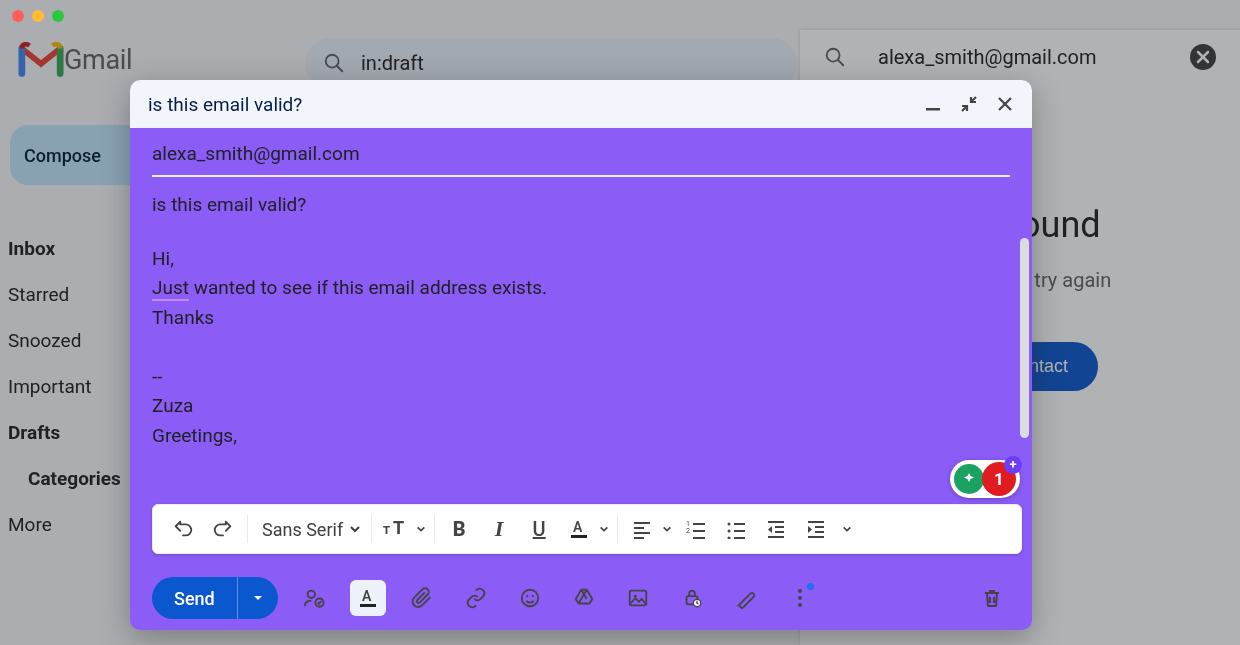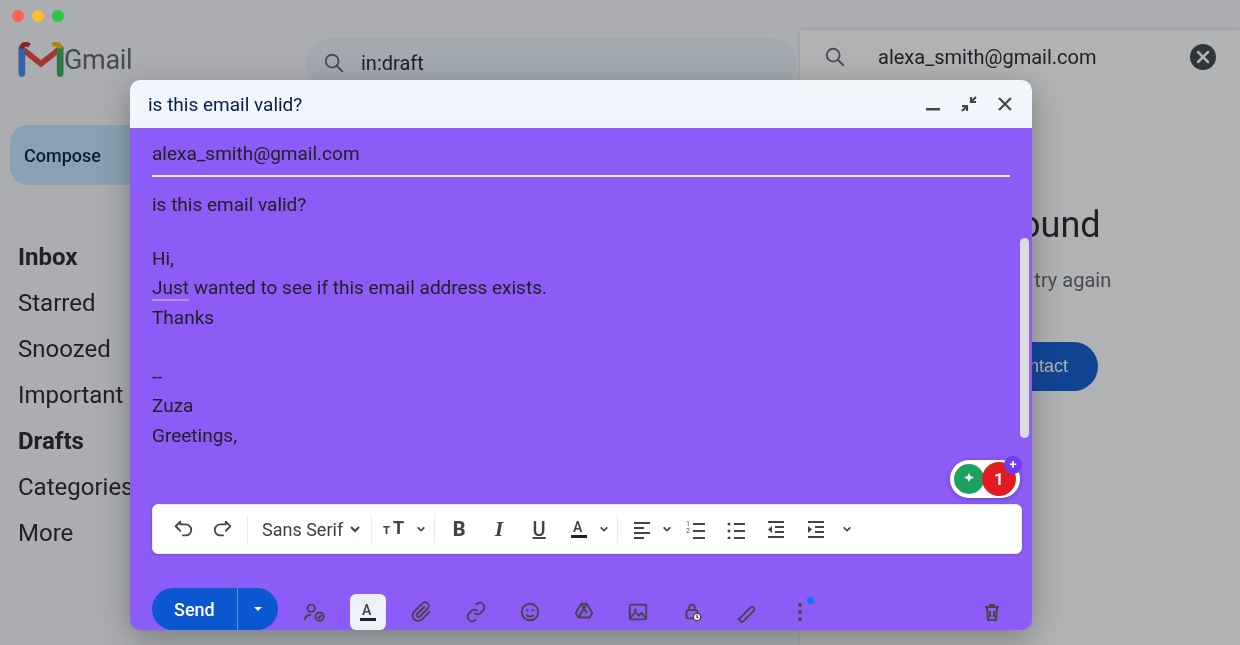--- a/index.html
+++ b/index.html
@@ -52,26 +52,26 @@
 
   
   .sidebar { position: absolute; top: 120px; left: 0; width: 200px; }
   .compose-btn {
     margin: 5px 10px 40px 10px; width: 170px; height: 60px;
     display:flex; align-items:center;
     background:#c2e7ff; border-radius:18px; padding-left:14px;
     font-size:18px; color:#001d35; font-weight:500;
   }
   .nav-item {
-    height: 46px; display:flex; align-items:flex-end;
-    padding-left: 18px; font-size: 24px; color: #202124;
+    height: 46px; display:flex; align-items:center;
+    padding-left: 8px; font-size: 19px; color: #202124;
   }
   .nav-item.bold { font-weight: 700; }
   .nav-item.drafts { font-weight:700; }
-  .nav-item.cat { font-weight:400; }
+  .nav-item.cat { font-weight:700;margin-left:20px; }
 
   
   .overlay { position:absolute; inset:0; background: rgba(32,33,36,0.35); }
 
   
   .compose {
     position: absolute; top: 80px; left: 130px;
     width: 902px; height: 550px;
     background:#8b5cf6; border-radius:10px;
     box-shadow: 0 8px 30px rgba(32,33,36,0.35);
@@ -101,21 +101,21 @@
   
   .format-bar {
     margin: 0 10px 12px 22px; height:50px; background:#fff; border:1px solid #eceff1; box-shadow:0 1px 3px rgba(0,0,0,0.2);
     border-radius:6px; display:flex; align-items:center; padding:0 10px; gap:0;
   }
   .fb-btn { width:40px; height:40px; display:flex; align-items:center; justify-content:center; color:#444; border-radius:4px; }
   .fb-sep { width:1px; height:28px; background:#e8eaed; margin:0 4px; }
   .fb-font { display:flex; align-items:center; gap:6px; font-size:18px; color:#3c4043; padding:0 6px 0 10px; }
 
   
-  .action-bar { height:64px; display:flex; align-items:flex-end; padding:0 22px; gap:18px; }
+  .action-bar { height:64px; display:flex; align-items:center; padding:0 22px; gap:18px; }
   .send-btn {
     display:flex; align-items:center; background:#0b57d0; border-radius:22px; color:#fff; height:42px; overflow:hidden;
   }
   .send-main { padding:0 22px; font-size:18px; font-weight:500; display:flex; align-items:center; height:100%; border-right:1px solid rgba(255,255,255,0.35); }
   .send-drop { width:40px; display:flex; align-items:center; justify-content:center; }
   .ab-icon { width:36px; height:36px; display:flex; align-items:center; justify-content:center; color:#444; border-radius:6px; }
   .ab-icon.hl { background:#edf2fa; }
   .ab-icon.dotpos { position:relative; }
   .dot-blue { position:absolute; top:3px; right:4px; width:7px; height:7px; border-radius:50%; background:#1a73e8; }
   .ab-spacer { flex:1; }

